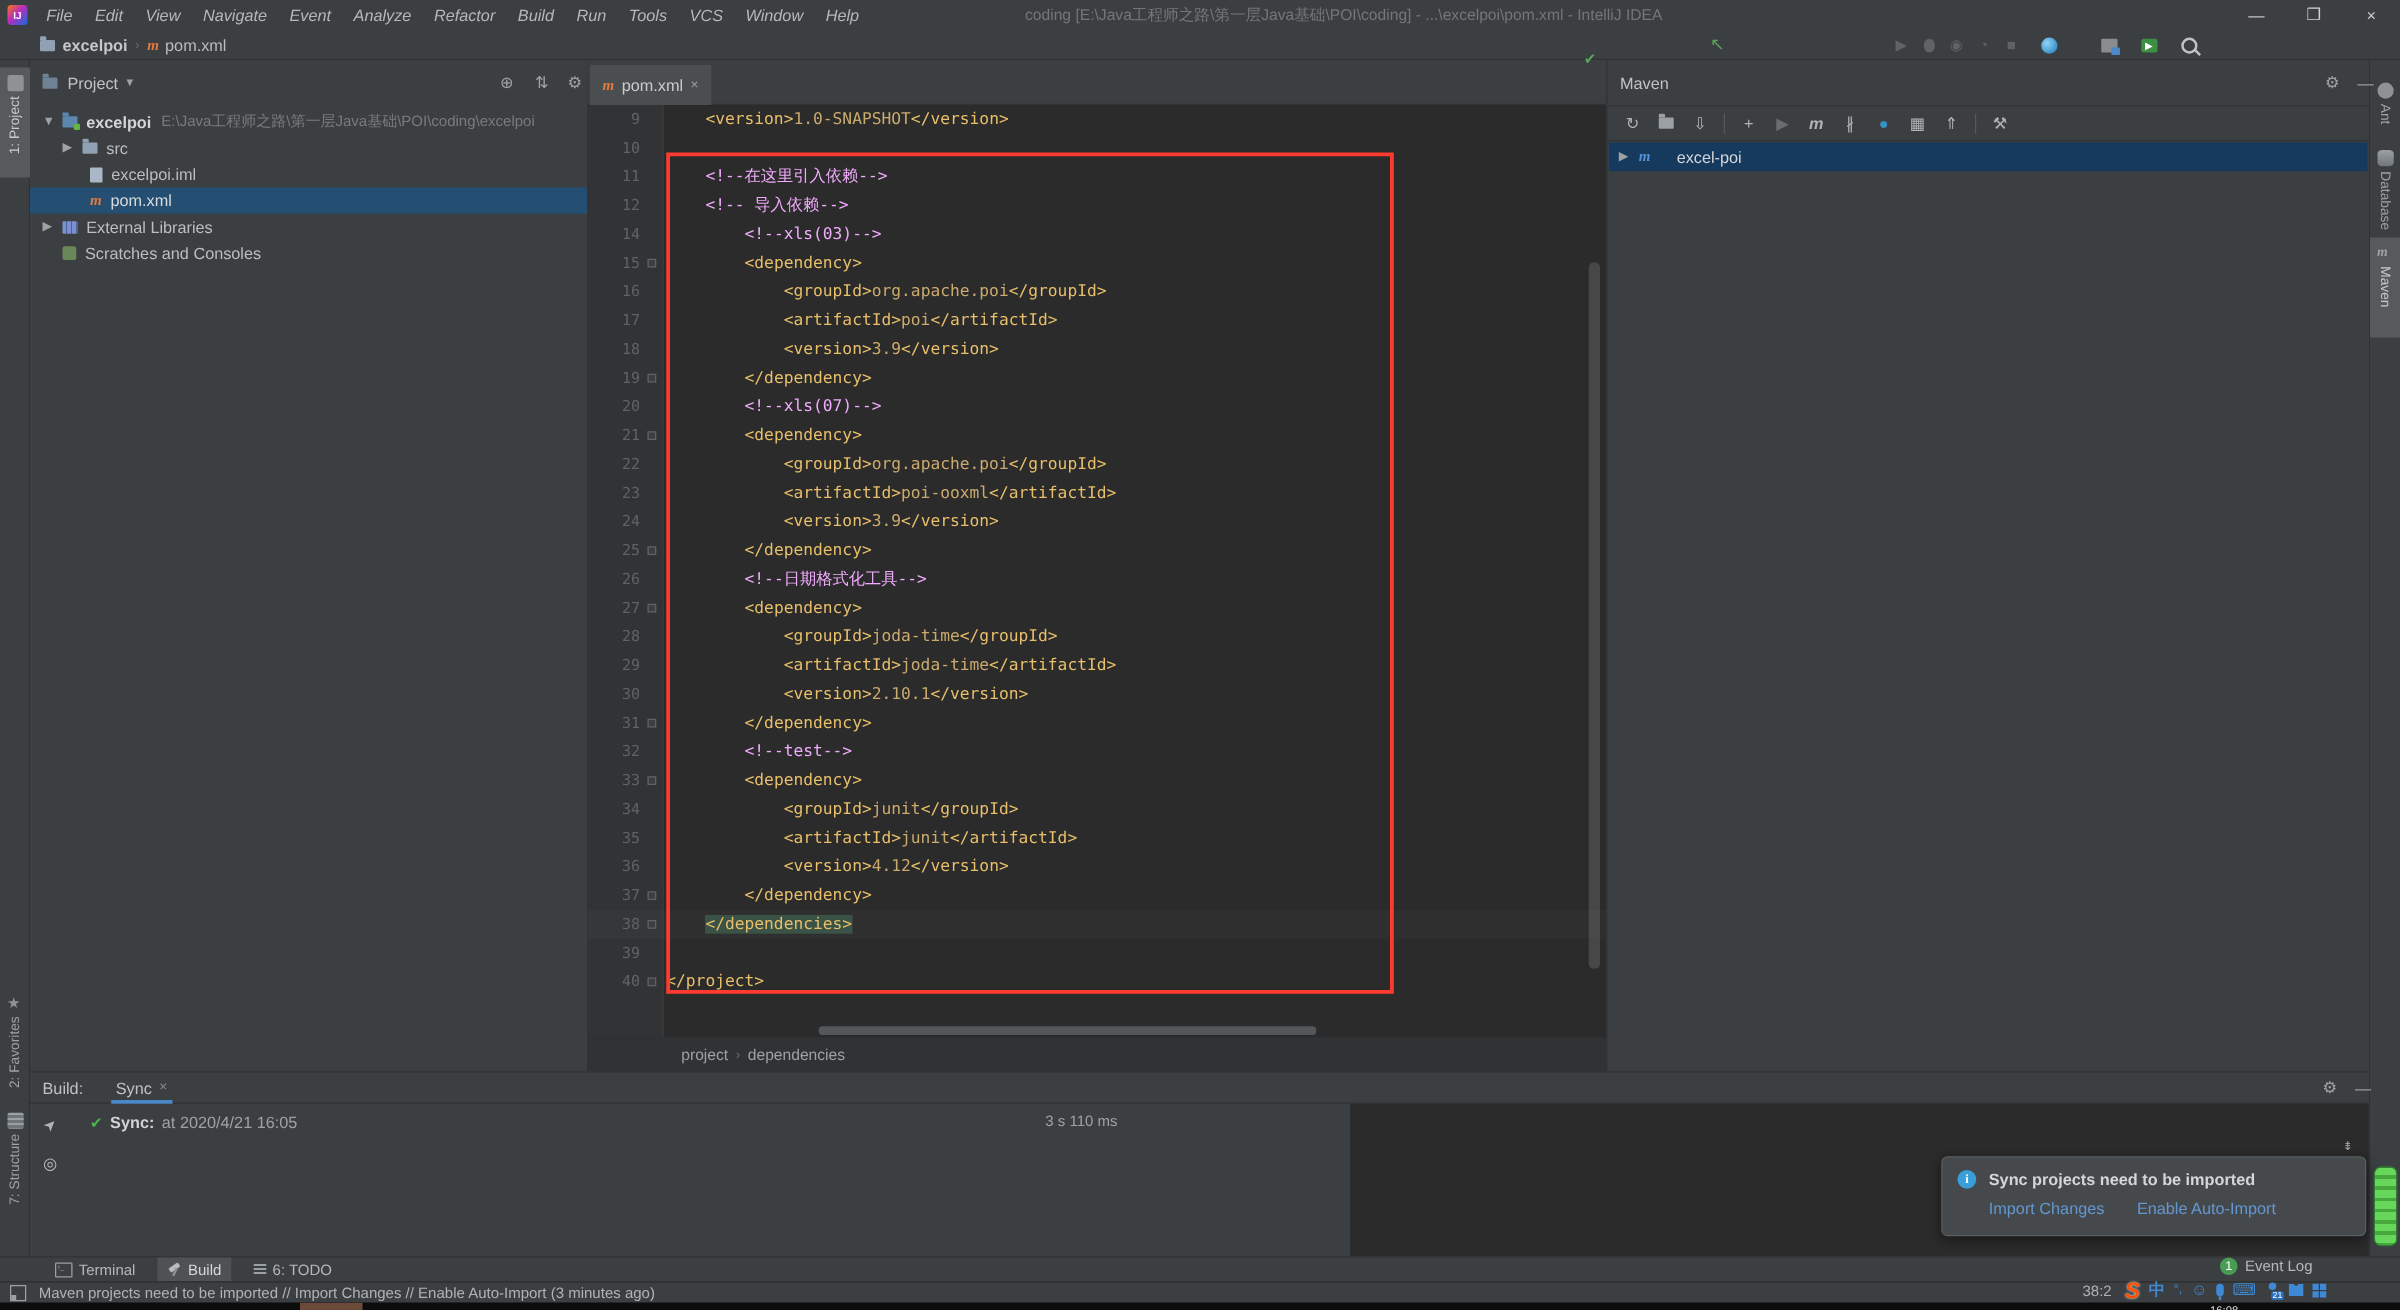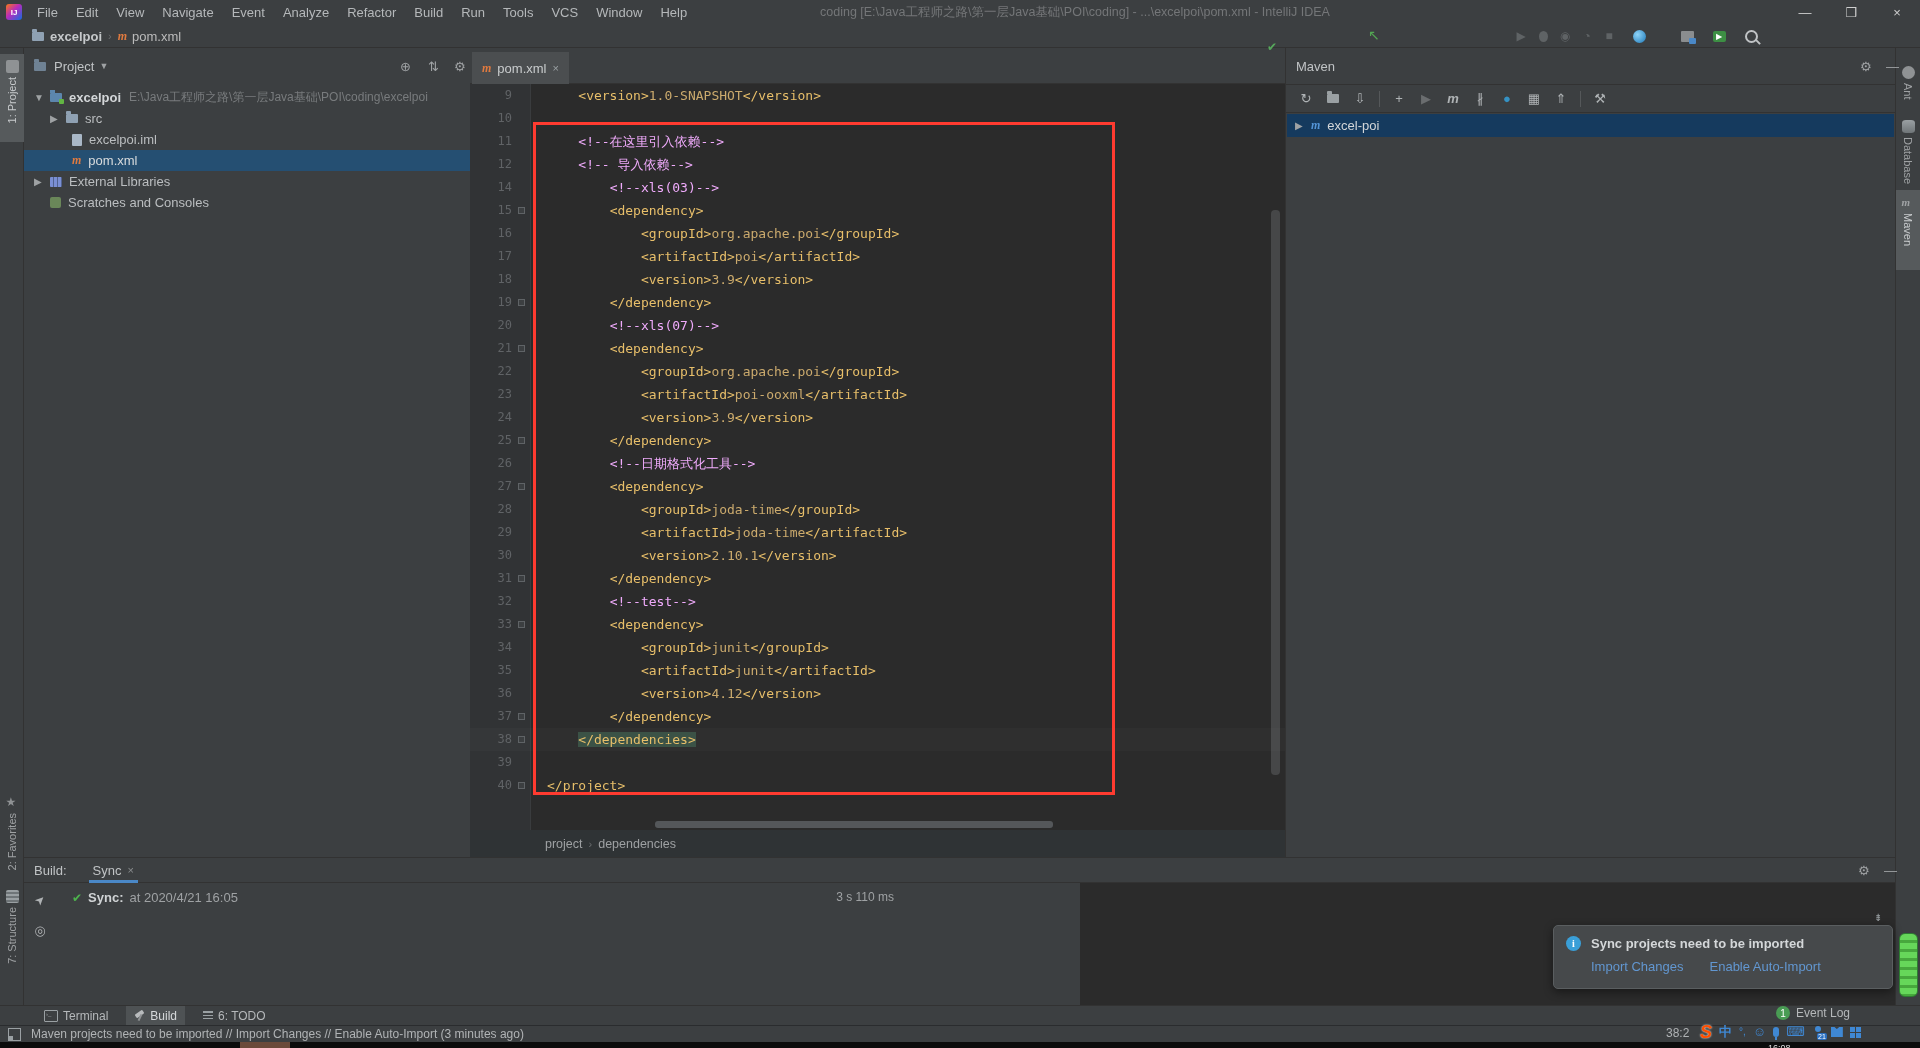--- a/index.html
+++ b/index.html
@@ -61,21 +61,21 @@
   #editor{left:470px;top:48px;width:815px;height:809px;background:#2b2b2b;}
   #tabbar{position:absolute;left:0;top:0;width:815px;height:36px;background:#3c3f41;border-bottom:1px solid #323232;box-sizing:border-box;}
   #tab-pom{position:absolute;left:2px;top:4px;height:32px;background:#4b4e50;display:flex;align-items:center;padding:0 10px;gap:6px;color:#c9cccd;}
   #gutter-bg{position:absolute;left:0;top:36px;width:61px;height:746px;background:#313335;border-right:1px solid #3a3c3e;box-sizing:border-box;}
   #code-lines{position:absolute;left:0;top:36px;width:815px;}
   .cl{display:flex;height:23px;line-height:23px;font-family:"DejaVu Sans Mono",monospace;font-size:13px;}
   .cl.caret{background:rgba(255,255,255,0.025);}
   .ln{width:42px;text-align:right;color:#606366;font-size:12px;flex:none;}
   .fd{width:19px;flex:none;position:relative;}
   .fm{position:absolute;left:6px;top:8px;width:7px;height:7px;border:1px solid #5f6366;background:#3c3f41;box-sizing:border-box;}
-  .cd{white-space:pre;flex:none;margin-left:16px;}
+  .cd{white-space:pre;flex:none;margin-left:2px;}
   .tk-tag{color:#e8bf6a;}
   .tk-val{color:#cbaa6d;}
   .tk-comment{color:#f0abfc;}
   .tk-plain{color:#a9b7c6;}
   .tk-taghl{color:#e8bf6a;background:#3b5246;}
   #red-box{left:533px;top:122px;width:582px;height:673px;border:3px solid #ff3b30;box-sizing:border-box;z-index:5;}
   #insp-ok{left:1267px;top:40px;color:#57a85c;font-size:12px;z-index:6;}
   #vscroll{left:1271px;top:210px;width:9px;height:565px;background:rgba(170,175,178,0.22);border-radius:4px;z-index:6;}
   #hscroll{left:655px;top:821px;width:398px;height:7px;background:#54575a;border-radius:3px;z-index:6;}
   #crumbbar{left:470px;top:830px;width:815px;height:27px;background:#2f3335;display:flex;align-items:center;padding-left:75px;box-sizing:border-box;font-size:12.5px;color:#9ea1a3;}
@@ -140,21 +140,21 @@
      linear-gradient(#3f88d4,#3f88d4) 0 6px/5px 5px no-repeat,
      linear-gradient(#3f88d4,#3f88d4) 6px 6px/5px 5px no-repeat;}
 </style>
 </head>
 <body>
 
 <div id="app">
 
   <div id="titlebar" class="abs flex">
     <div id="logo" class="abs">IJ</div>
-    <div class="flex" style="margin-left:28px;">
+    <div class="flex" style="margin-left:28px;font-style:italic;">
       <span class="menu-item">File</span>
       <span class="menu-item">Edit</span>
       <span class="menu-item">View</span>
       <span class="menu-item">Navigate</span>
       <span class="menu-item">Event</span>
       <span class="menu-item">Analyze</span>
       <span class="menu-item">Refactor</span>
       <span class="menu-item">Build</span>
       <span class="menu-item">Run</span>
       <span class="menu-item">Tools</span>
@@ -485,21 +485,21 @@
       <span class="mv-ico">∦</span>
       <span class="mv-ico" style="color:#3592c4;">●</span>
       <span class="mv-ico">▦</span>
       <span class="mv-ico">⇑</span>
       <span class="mv-sep"></span>
       <span class="mv-ico">⚒</span>
     </div>
     <div id="maven-row">
       <span class="chev" style="margin-left:8px;">▶</span>
       <span class="m-glyph" style="color:#5394d6;">m</span>
-      <span style="margin-left:7px;">excel-poi</span>
+      <span style="margin-left:21px;">excel-poi</span>
     </div>
   </div>
 
   <div id="build-panel" class="abs">
     <div id="build-header">
       <span style="color:#c0c3c5;">Build:</span>
       <div id="sync-tab">
         <span>Sync</span>
         <span style="color:#8a8d8f;font-size:11px;">×</span>
         <span id="sync-underline"></span>

